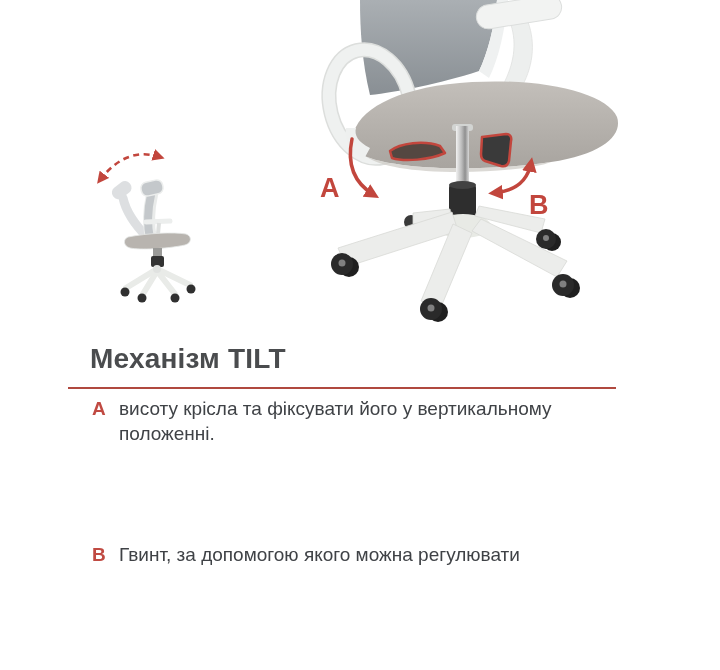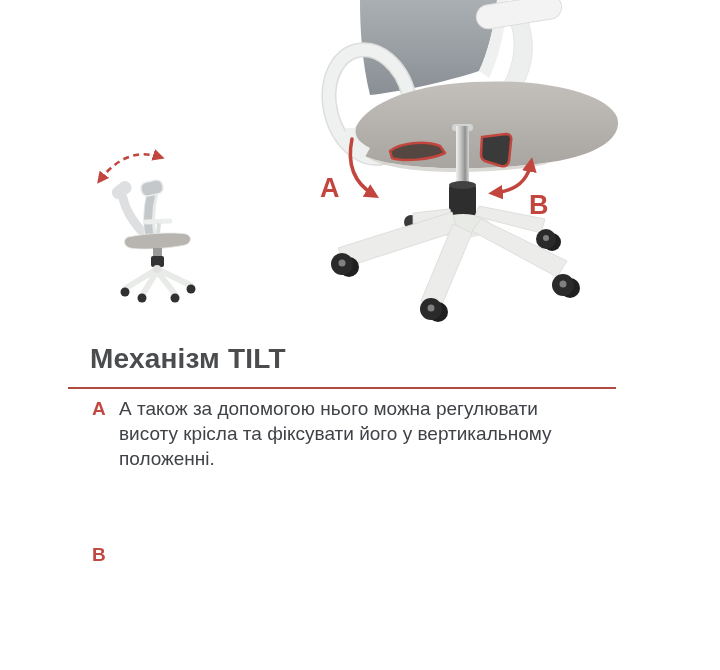--- a/index.html
+++ b/index.html
@@ -168,25 +168,25 @@
       <text x="229" y="214" font-size="27" class="red-label">B</text>
     </svg>
   </div>
 
   <div class="section-title">Механізм TILT</div>
   <div class="title-divider"></div>
 
   <div class="feature a">
     <div class="marker">A</div>
     <div class="lines">
-      <div>А також за допомогою нього можна регулювати</div>
       <div>висоту крісла та фіксувати його у вертикальному</div>
       <div>положенні.</div>
     </div>
   </div>
 
   <div class="feature b">
     <div class="marker">B</div>
     <div class="lines">
+      <div>Гвинт, за допомогою якого можна регулювати</div>
     </div>
   </div>
 
 </div>
 
 </body></html>

